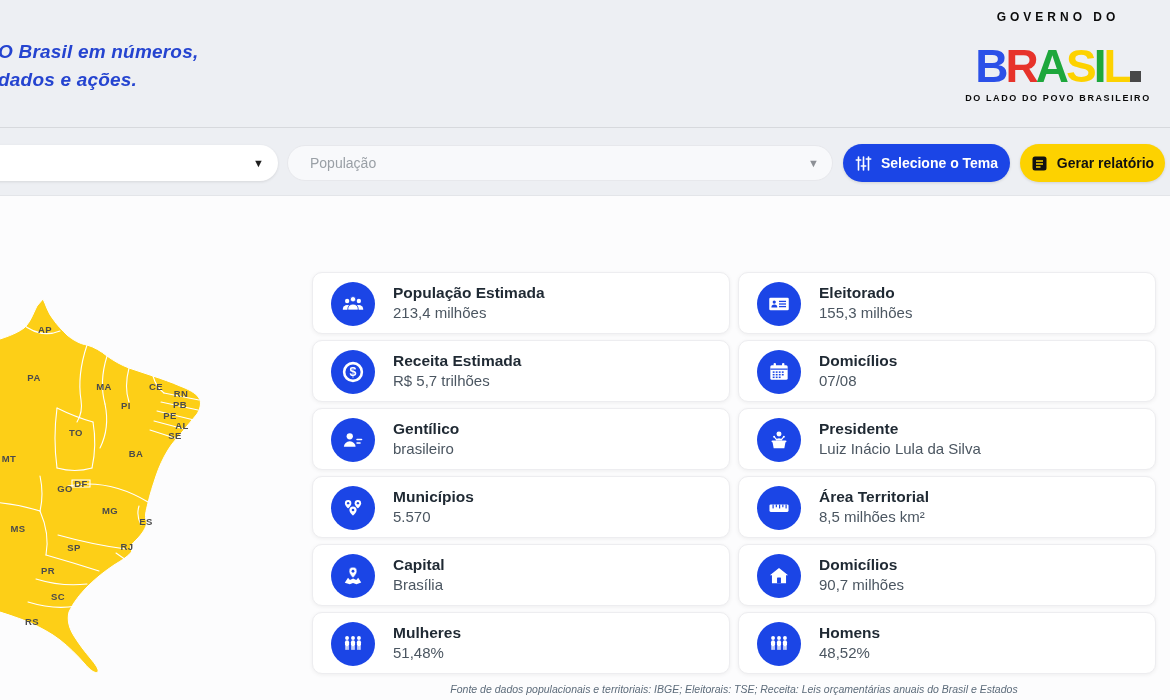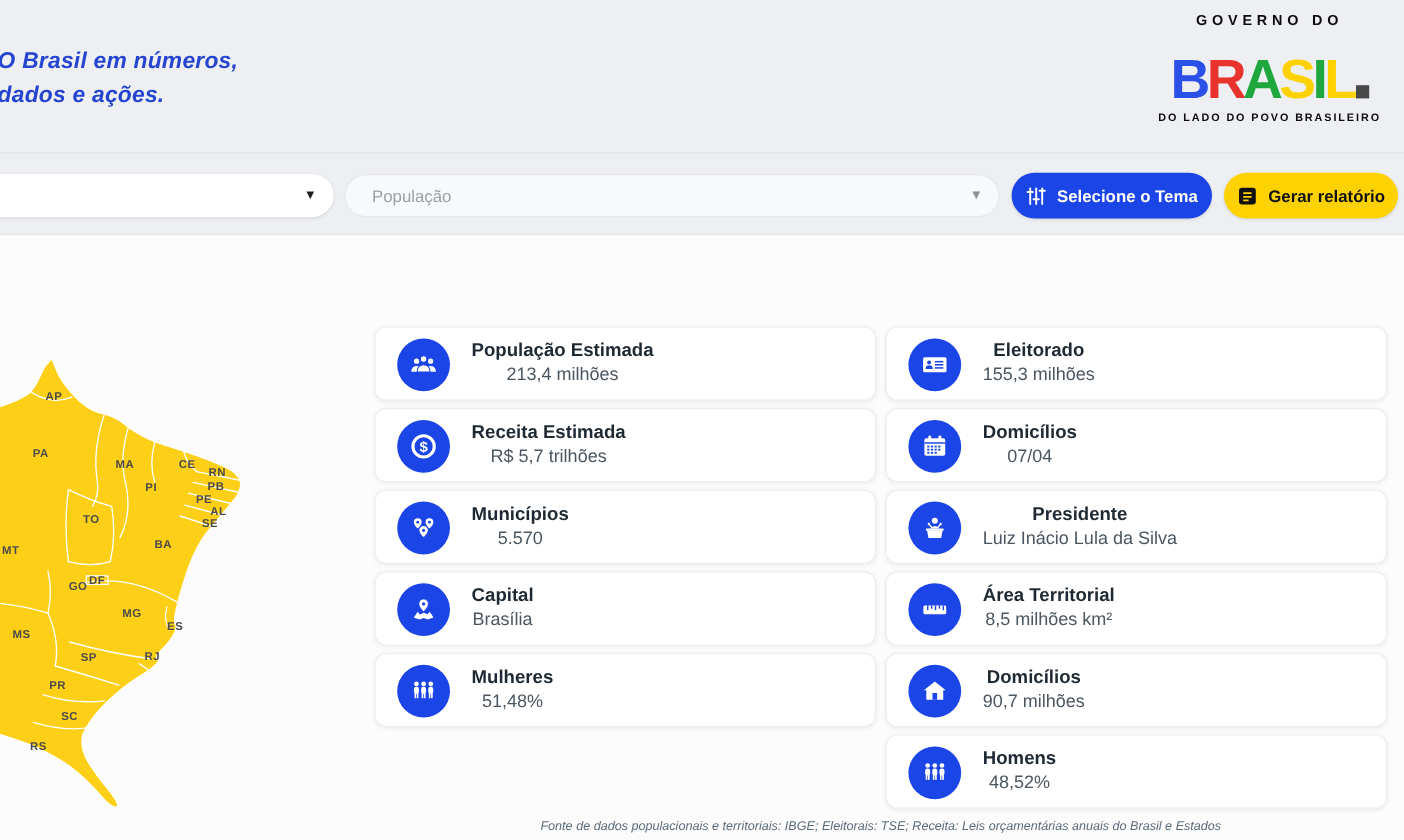--- a/index.html
+++ b/index.html
@@ -41,21 +41,21 @@
          cursor:pointer; font-family:"Liberation Sans",sans-serif; box-shadow:0 1px 3px rgba(0,0,0,.12); }
   .btn-theme { left:843px; width:167px; background:#1b45e6; color:#ffffff; }
   .btn-report { left:1020px; width:145px; background:#fdd200; color:#111111; }
 
   
   .main { position:absolute; left:0; top:196px; width:1170px; height:504px; background:#fcfcfd; }
   .map-svg { position:absolute; left:0; top:94px; width:210px; height:390px; cursor:pointer; }
   .state-label { font-size:9.5px; font-weight:700; fill:#4b4b4b; letter-spacing:.4px;
                  text-anchor:middle; font-family:"Liberation Sans",sans-serif; }
 
-  .col { position:absolute; top:76px; width:418px; display:flex; flex-direction:column; gap:6px;text-align:center; }
+  .col { position:absolute; top:76px; width:418px; display:flex; flex-direction:column; gap:6px; }
   .col-left { left:312px; }
   .col-right { left:738px; }
   .card { position:relative; height:62px; background:#ffffff; border:1px solid #ededf0;
           border-radius:10px; box-shadow:0 1px 4px rgba(0,0,0,.06);
           display:flex; align-items:center; padding-left:80px; }
   .card-icon { position:absolute; left:18px; top:9px; width:44px; height:44px; border-radius:50%;
                background:#1b45e6; display:flex; align-items:center; justify-content:center; }
   .card-icon svg { width:26px; height:26px; }
   .card-title { font-size:15.5px; font-weight:700; color:#1f2933; line-height:20px; }
   .card-value { font-size:15px; color:#4b5661; line-height:20px; }
@@ -207,20 +207,34 @@
             <circle cx="12" cy="12" r="8.2" fill="none" stroke="#fff" stroke-width="2.4"></circle>
             <text x="12" y="16" text-anchor="middle" font-size="11.5" font-weight="bold" fill="#fff" font-family="Liberation Sans,sans-serif">$</text>
           </svg>
         </div>
         <div class="card-text">
           <div class="card-title">Receita Estimada</div>
           <div class="card-value">R$ 5,7 trilhões</div>
         </div>
       </div>
 
+      <div class="card">
+        <div class="card-icon">
+          <svg viewBox="0 0 24 24">
+            <circle cx="9" cy="8.6" r="2.9" fill="#fff"></circle>
+            <path d="M3.6 18.2a5.4 5 0 0 1 10.8 0z" fill="#fff"></path>
+            <rect x="15" y="10.8" width="5.6" height="1.5" rx=".75" fill="#fff"></rect>
+            <rect x="15" y="14" width="4.2" height="1.5" rx=".75" fill="#fff"></rect>
+          </svg>
+        </div>
+        <div class="card-text">
+          <div class="card-title">Gentílico</div>
+          <div class="card-value">brasileiro</div>
+        </div>
+      </div>
 
       <div class="card">
         <div class="card-icon">
           <svg viewBox="0 0 24 24">
             <path d="M7.5 4.5a3 3 0 0 1 3 3c0 2.2-3 4.8-3 4.8s-3-2.6-3-4.8a3 3 0 0 1 3-3z" fill="#fff"></path>
               <circle cx="7.5" cy="7.5" r="1.1" fill="#1b45e6"></circle>
             <path d="M16.5 4.5a3 3 0 0 1 3 3c0 2.2-3 4.8-3 4.8s-3-2.6-3-4.8a3 3 0 0 1 3-3z" fill="#fff"></path>
               <circle cx="16.5" cy="7.5" r="1.1" fill="#1b45e6"></circle>
             <path d="M12 10.5a3.3 3.3 0 0 1 3.3 3.3c0 2.4-3.3 5.2-3.3 5.2s-3.3-2.8-3.3-5.2A3.3 3.3 0 0 1 12 10.5z" fill="#fff"></path>
               <circle cx="12" cy="13.8" r="1.2" fill="#1b45e6"></circle>
@@ -306,21 +320,21 @@
                 <rect x="11.8" y="13.8" width="1.7" height="1.4"></rect>
                 <rect x="14.6" y="13.8" width="1.7" height="1.4"></rect>
               <rect x="6.2" y="16.2" width="1.7" height="1.4"></rect>
                 <rect x="9" y="16.2" width="1.7" height="1.4"></rect>
                 <rect x="11.8" y="16.2" width="1.7" height="1.4"></rect>
             </g>
           </svg>
         </div>
         <div class="card-text">
           <div class="card-title">Domicílios</div>
-          <div class="card-value">07/04</div>
+          <div class="card-value">07/08</div>
         </div>
       </div>
 
       <div class="card">
         <div class="card-icon">
           <svg viewBox="0 0 24 24">
             <circle cx="12" cy="6.4" r="2.3" fill="#fff"></circle>
             <path d="M9.1 12.4a3 2.7 0 0 1 5.8 0z" fill="#fff"></path>
             <path d="M7.8 9.4l2.3 2.6" stroke="#fff" stroke-width="1.1"></path>
               <circle cx="7.5" cy="9" r=".95" fill="#fff"></circle>

